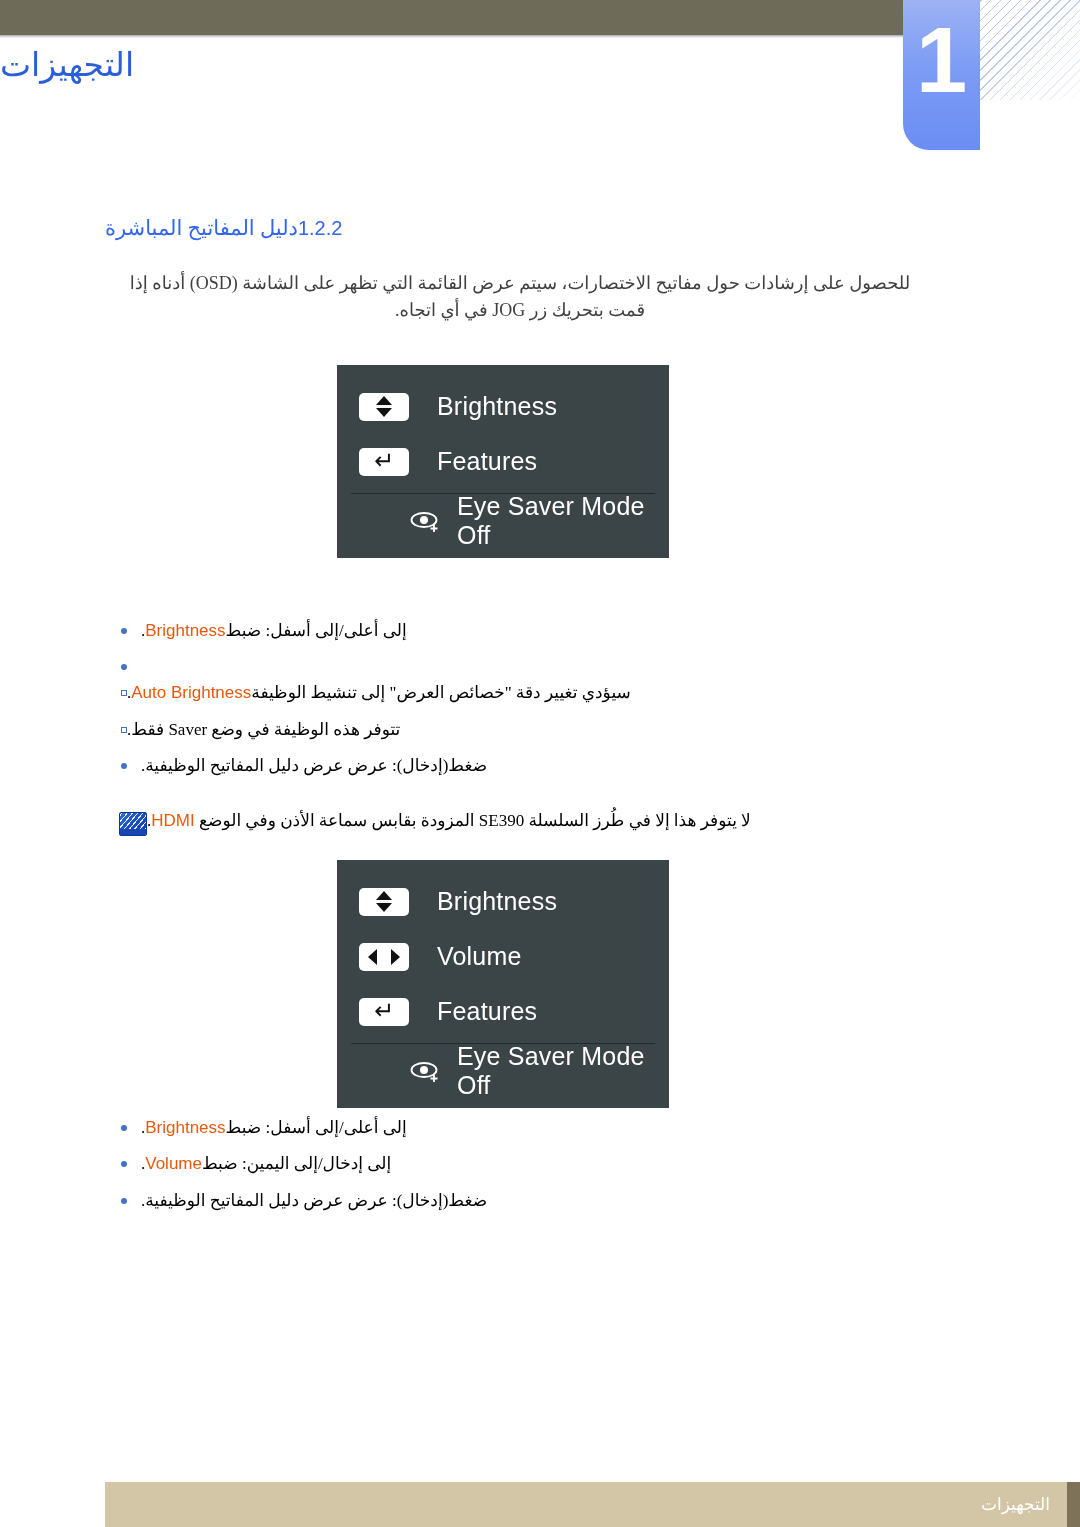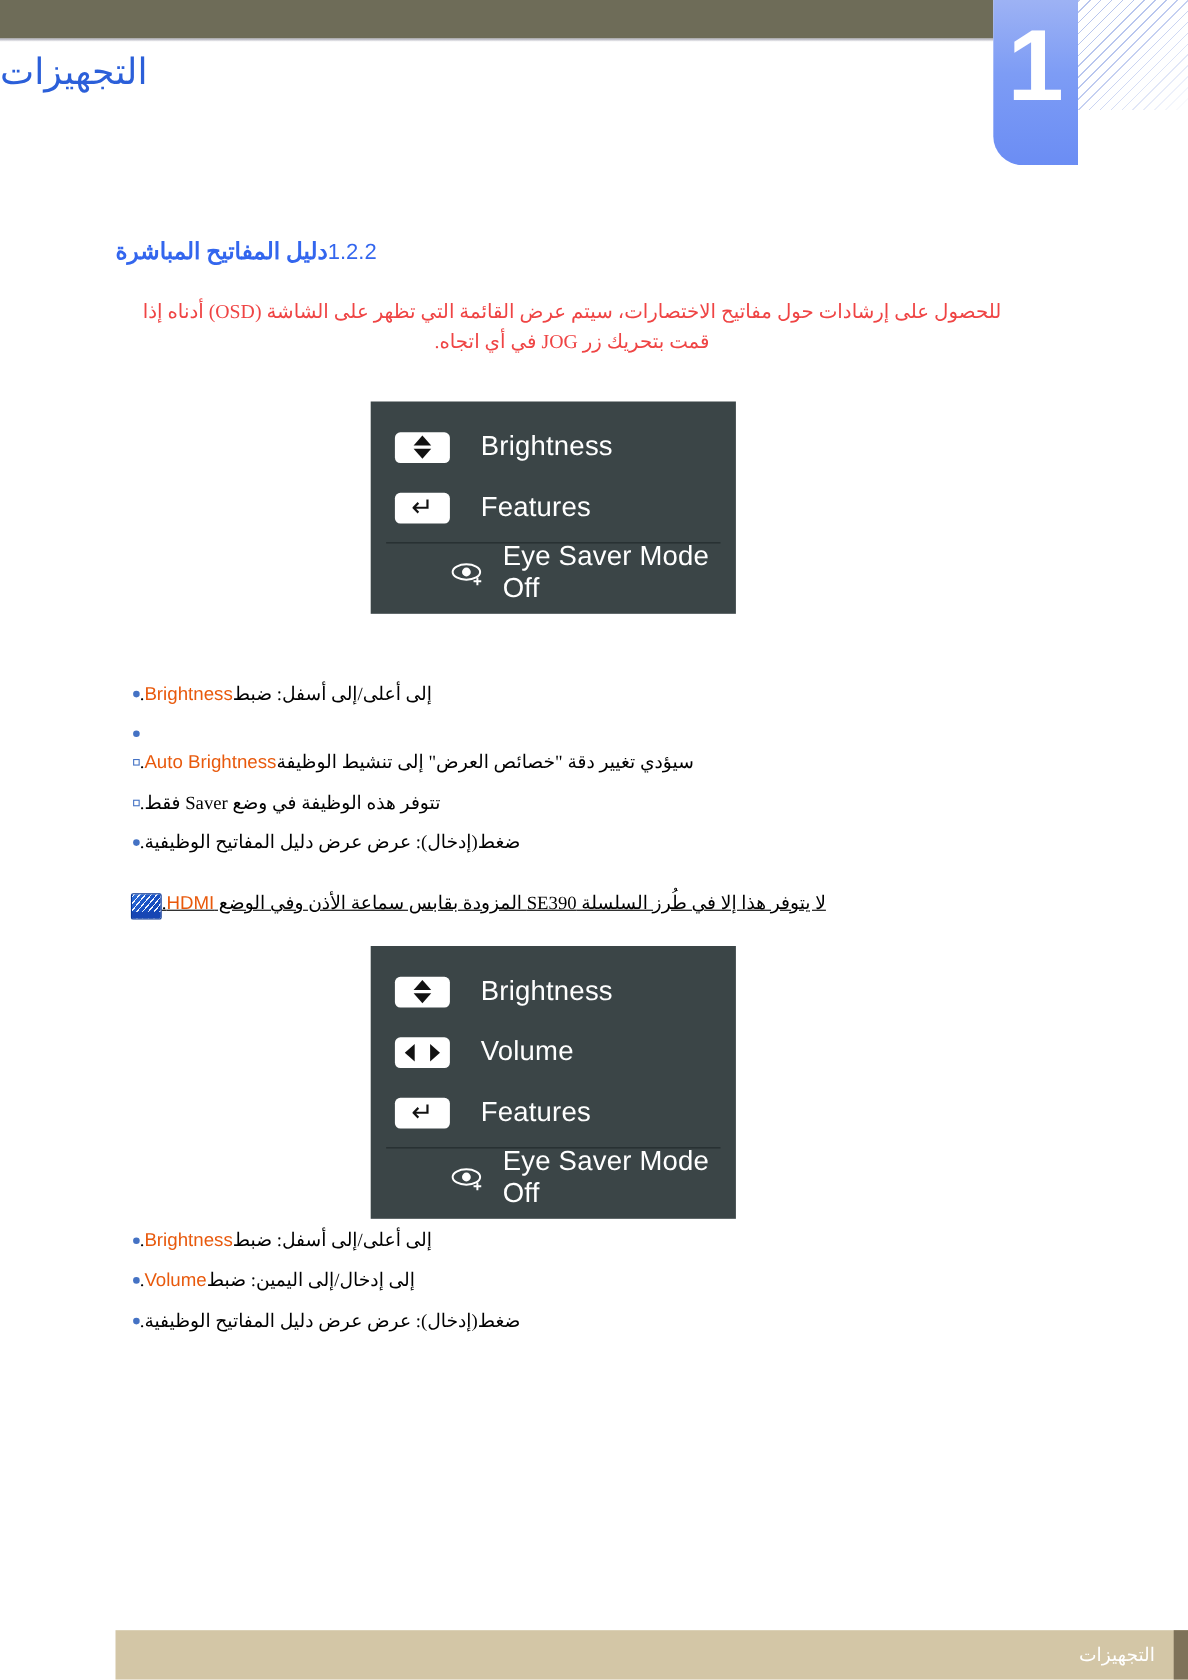--- a/index.html
+++ b/index.html
@@ -99,33 +99,32 @@
     font-family: "Liberation Sans", sans-serif;
     font-size: 20px;
     color: #3366ee;
     direction: ltr;
   }
   .section-title {
     display: inline-block;
     font-family: "Liberation Serif", serif;
     font-size: 21px;
     color: #3366ee;
-    font-weight: bold;
   }
 
   
   .intro {
     position: absolute;
     top: 270px; left: 110px;
     width: 820px;
     direction: rtl;
     text-align: center;
     font-size: 18px;
     line-height: 1.5;
-    color: #ef4444;
+    color: #404040;
     font-family: "Liberation Serif", serif;
   }
 
   
   .osd {
     position: absolute;
     left: 337px;
     width: 332px;
     background: #3B4547;
     box-sizing: border-box;
@@ -216,21 +215,21 @@
     color: #000000;
   }
   .bitem {
     display: flex;
     flex-direction: row-reverse;
     align-items: flex-start;
     justify-content: flex-start;
     line-height: 1.55;
     padding-bottom: 10px;
   }
-  .bitem.lvl1 { padding-right: 8px; }
+  .bitem.lvl1 { padding-right: 8px; gap: 14px; }
   .bitem.lvl2 { padding-right: 40px; }
   .bullet-dot {
     flex: none;
     width: 6px; height: 6px;
     border-radius: 50%;
     background: #4472c4;
     margin: 10px 0 0 16px;
   }
   .bullet-sq {
     flex: none;
@@ -248,21 +247,20 @@
     position: absolute;
     left: 105px;
     width: 812px;
     direction: rtl;
     display: flex;
     flex-direction: row-reverse;
     align-items: flex-start;
     justify-content: space-between;
     font-family: "Liberation Serif", serif;
     font-size: 17px;
-    text-decoration: underline;
   }
   .note-icon {
     flex: none;
     width: 26px; height: 22px;
     margin: 2px 0 0 14px;
     background: linear-gradient(135deg, #2f6fd8 0%, #1a52c4 45%, #0d3fae 100%);
     border: 1px solid #0a3694;
     border-radius: 2px;
     position: relative;
     overflow: hidden;

